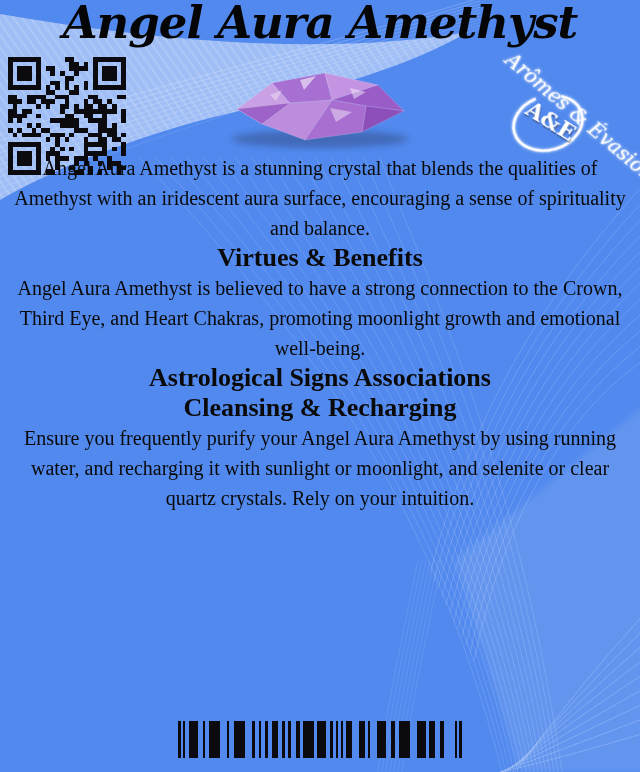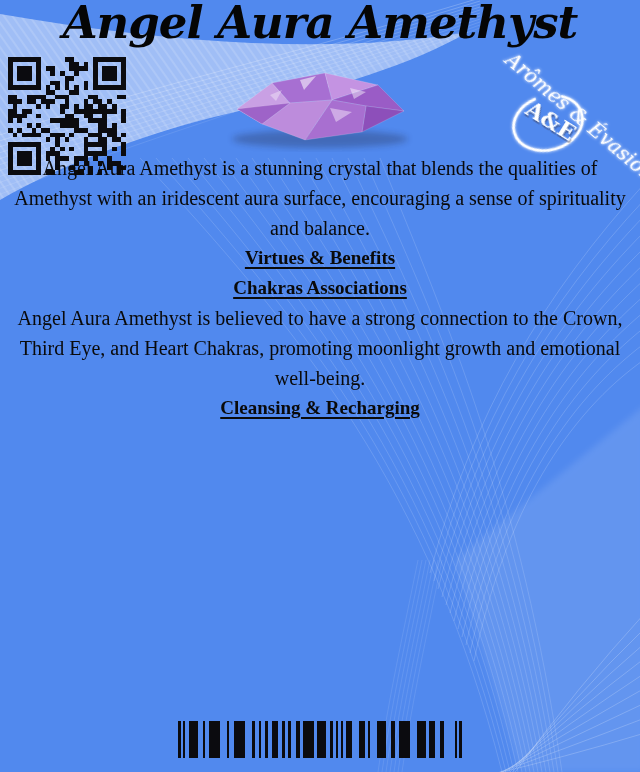--- a/index.html
+++ b/index.html
@@ -24,22 +24,22 @@
   }
   .logo text.mono{
     font-family:"DejaVu Serif", serif; font-weight:bold; font-size:22px; fill:#ffffff;
   }
   .content{
     position:absolute; top:153px; left:11px; width:618px; z-index:5;
     color:#0a0a0a; font-size:20px; line-height:30px; text-align:center;
   }
   .content p{margin:0;text-align:center;}
   .content h2{
-    margin:0; font-size:19px; line-height:30px; font-weight:bold;
-    text-decoration:underline; text-decoration-thickness:2px; text-underline-offset:3px;
+    margin:0; font-size:26px; line-height:30px; font-weight:bold;
+    text-decoration-thickness:2px; text-underline-offset:3px;
   }
   .barcode{position:absolute; left:178px; top:721px; width:284px; height:37px; z-index:4;}
 </style>
 </head>
 <body>
 
 <div class="card">
 
   <svg class="bg" viewBox="0 0 640 772">
     <defs>
@@ -450,23 +450,24 @@
       </filter>
     </defs>
     <text class="script" transform="translate(504,62) rotate(40)" filter="url(#glow)">Arômes &amp; Évasions</text>
     <ellipse cx="548" cy="123" rx="35" ry="27" transform="rotate(-16 548 123)" fill="none" stroke="#ffffff" stroke-width="2.6" stroke-dasharray="168 28" stroke-dashoffset="28" stroke-linecap="round" filter="url(#glow)"></ellipse>
     <text class="mono" transform="translate(524,113) rotate(32)" filter="url(#mshadow)">A&amp;E</text>
   </svg>
 
   <main class="content">
       <p>Angel Aura Amethyst is a stunning crystal that blends the qualities of Amethyst with an iridescent aura surface, encouraging a sense of spirituality and balance.</p>
       <h2>Virtues &amp; Benefits</h2>
-      <h2>Chakras Associations</h2>
       <p>Angel Aura Amethyst is believed to have a strong connection to the Crown, Third Eye, and Heart Chakras, promoting moonlight growth and emotional well-being.</p>
+      <h2>Astrological Signs Associations</h2>
       <h2>Cleansing &amp; Recharging</h2>
+      <p>Ensure you frequently purify your Angel Aura Amethyst by using running water, and recharging it with sunlight or moonlight, and selenite or clear quartz crystals. Rely on your intuition.</p>
     </main>
 
   <svg class="barcode" viewBox="0 0 284 37" shape-rendering="crispEdges">
     <g id="bcBars" fill="#0b0b0f">
         <rect x="0" y="0" width="3" height="37"></rect>
         <rect x="5" y="0" width="2" height="37"></rect>
         <rect x="11" y="0" width="9" height="37"></rect>
         <rect x="25" y="0" width="2" height="37"></rect>
         <rect x="31" y="0" width="11" height="37"></rect>
         <rect x="49" y="0" width="2" height="37"></rect>

